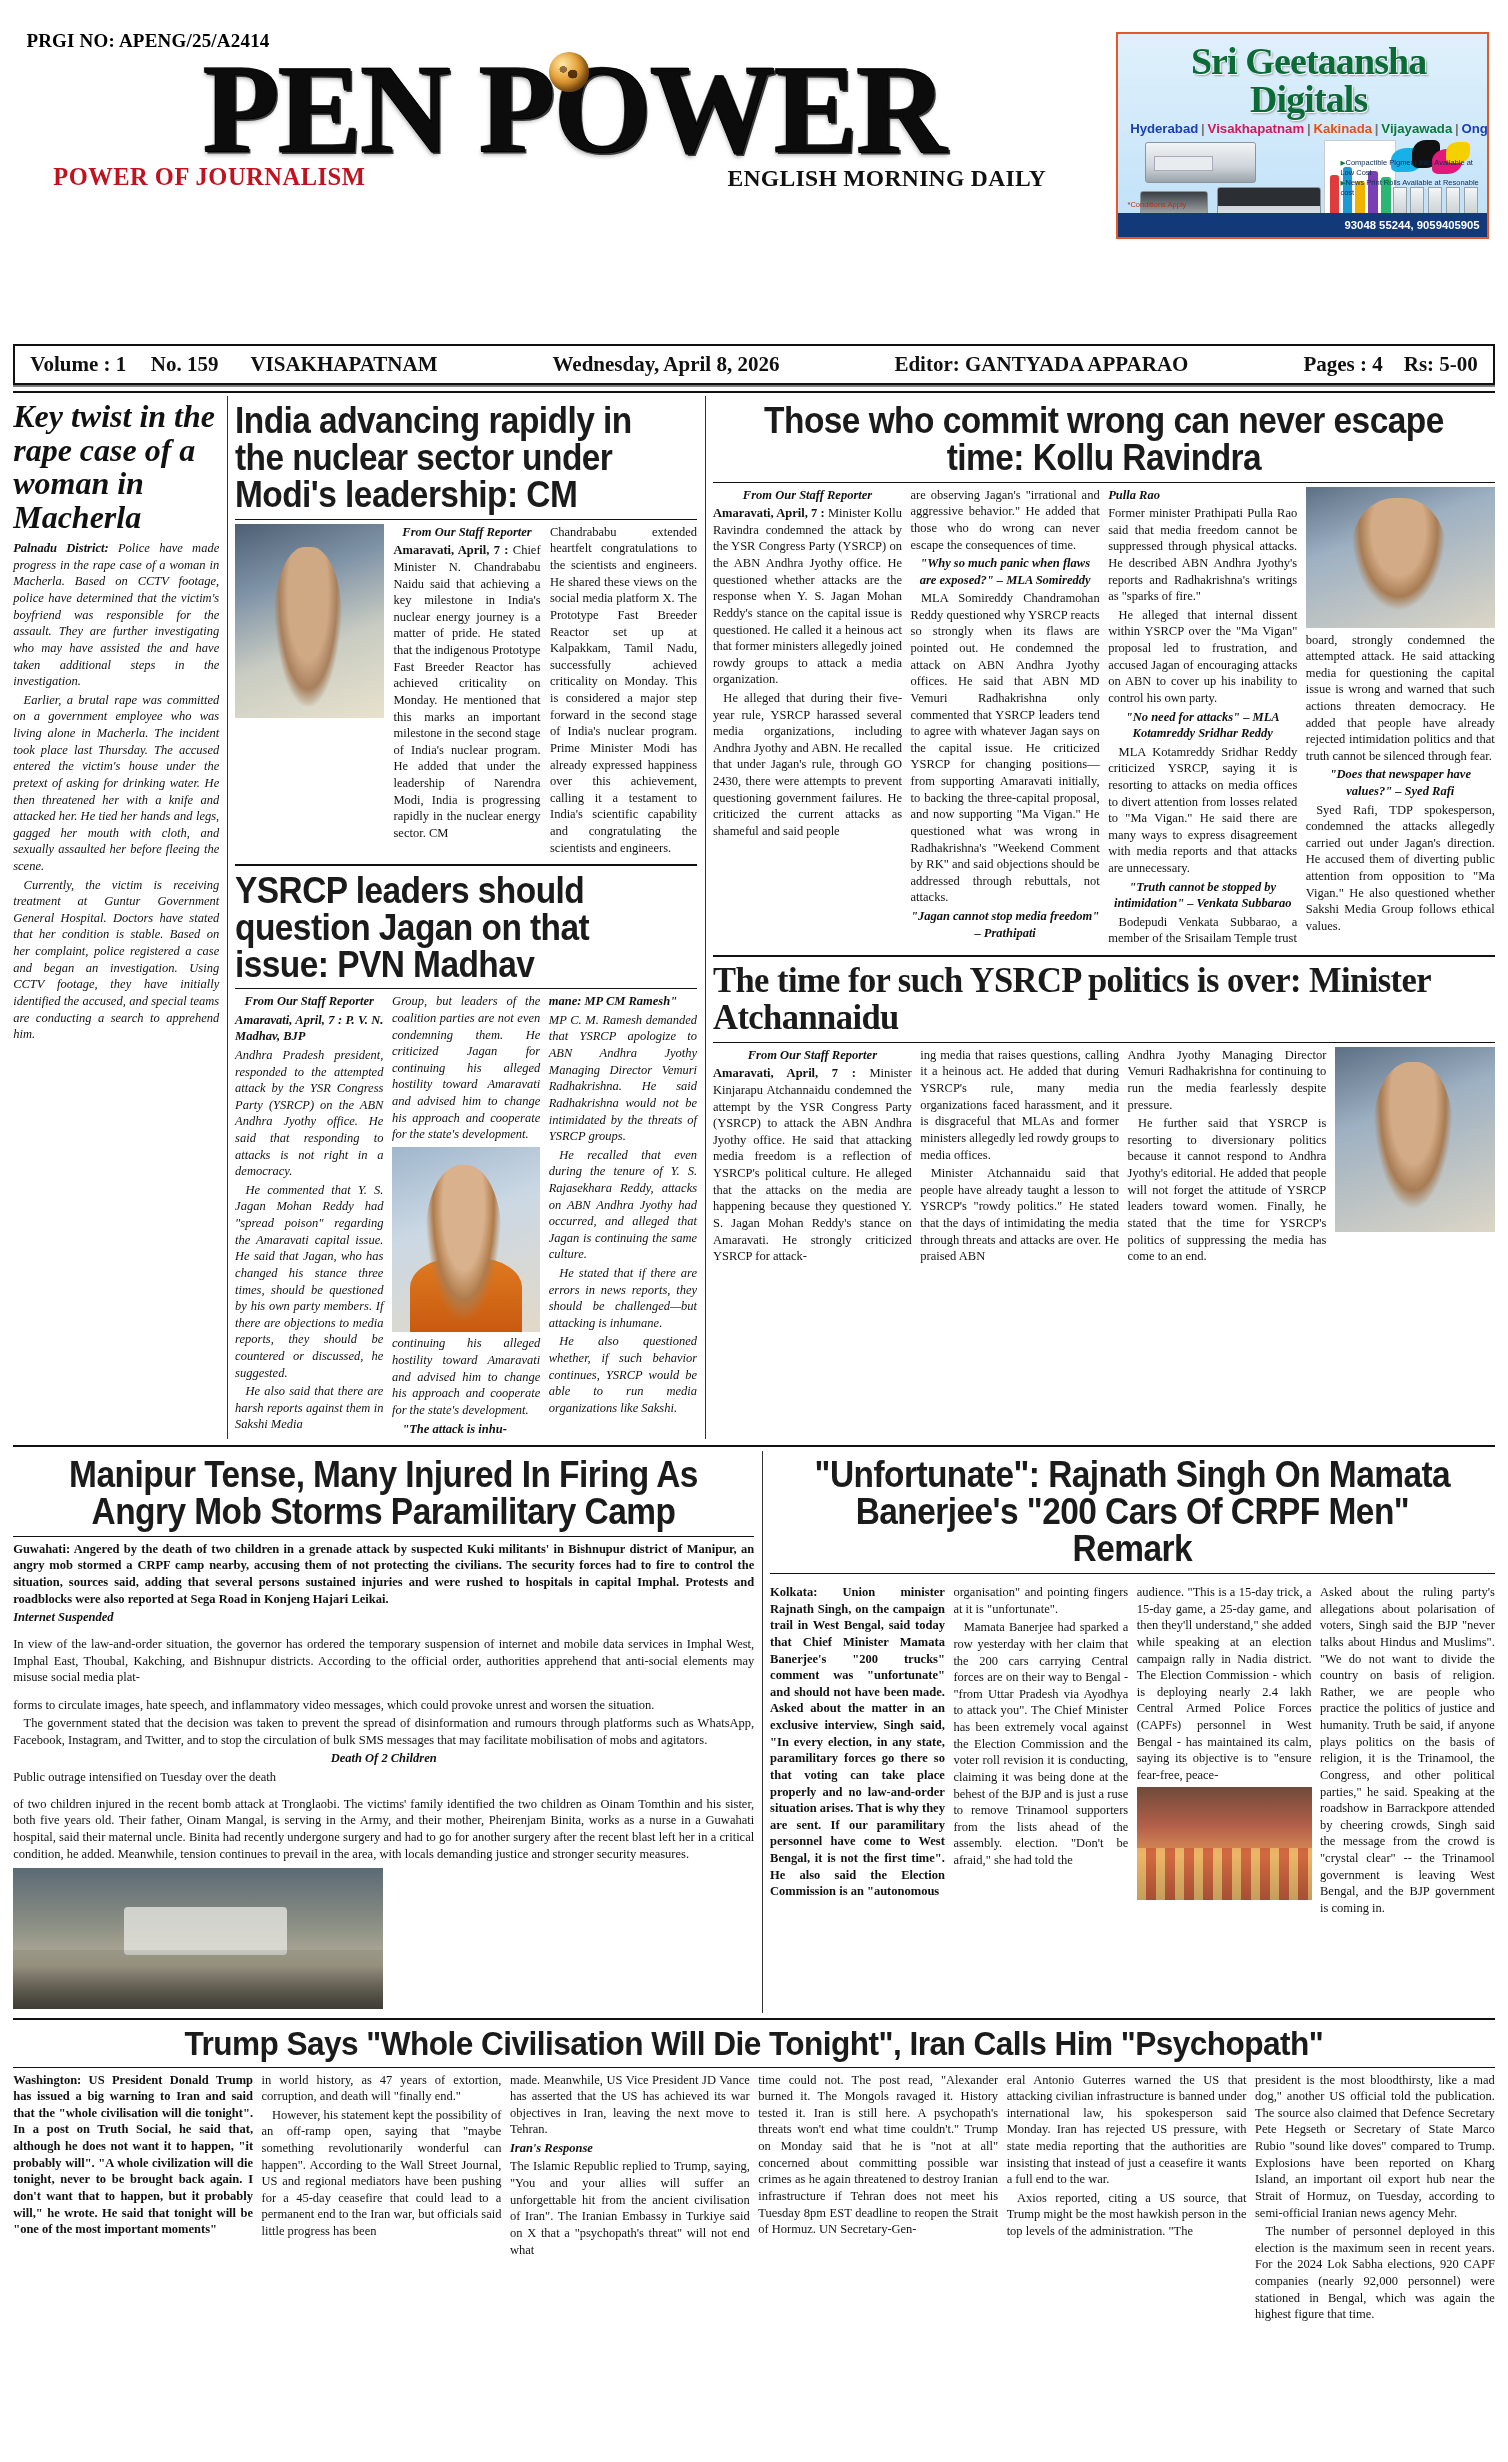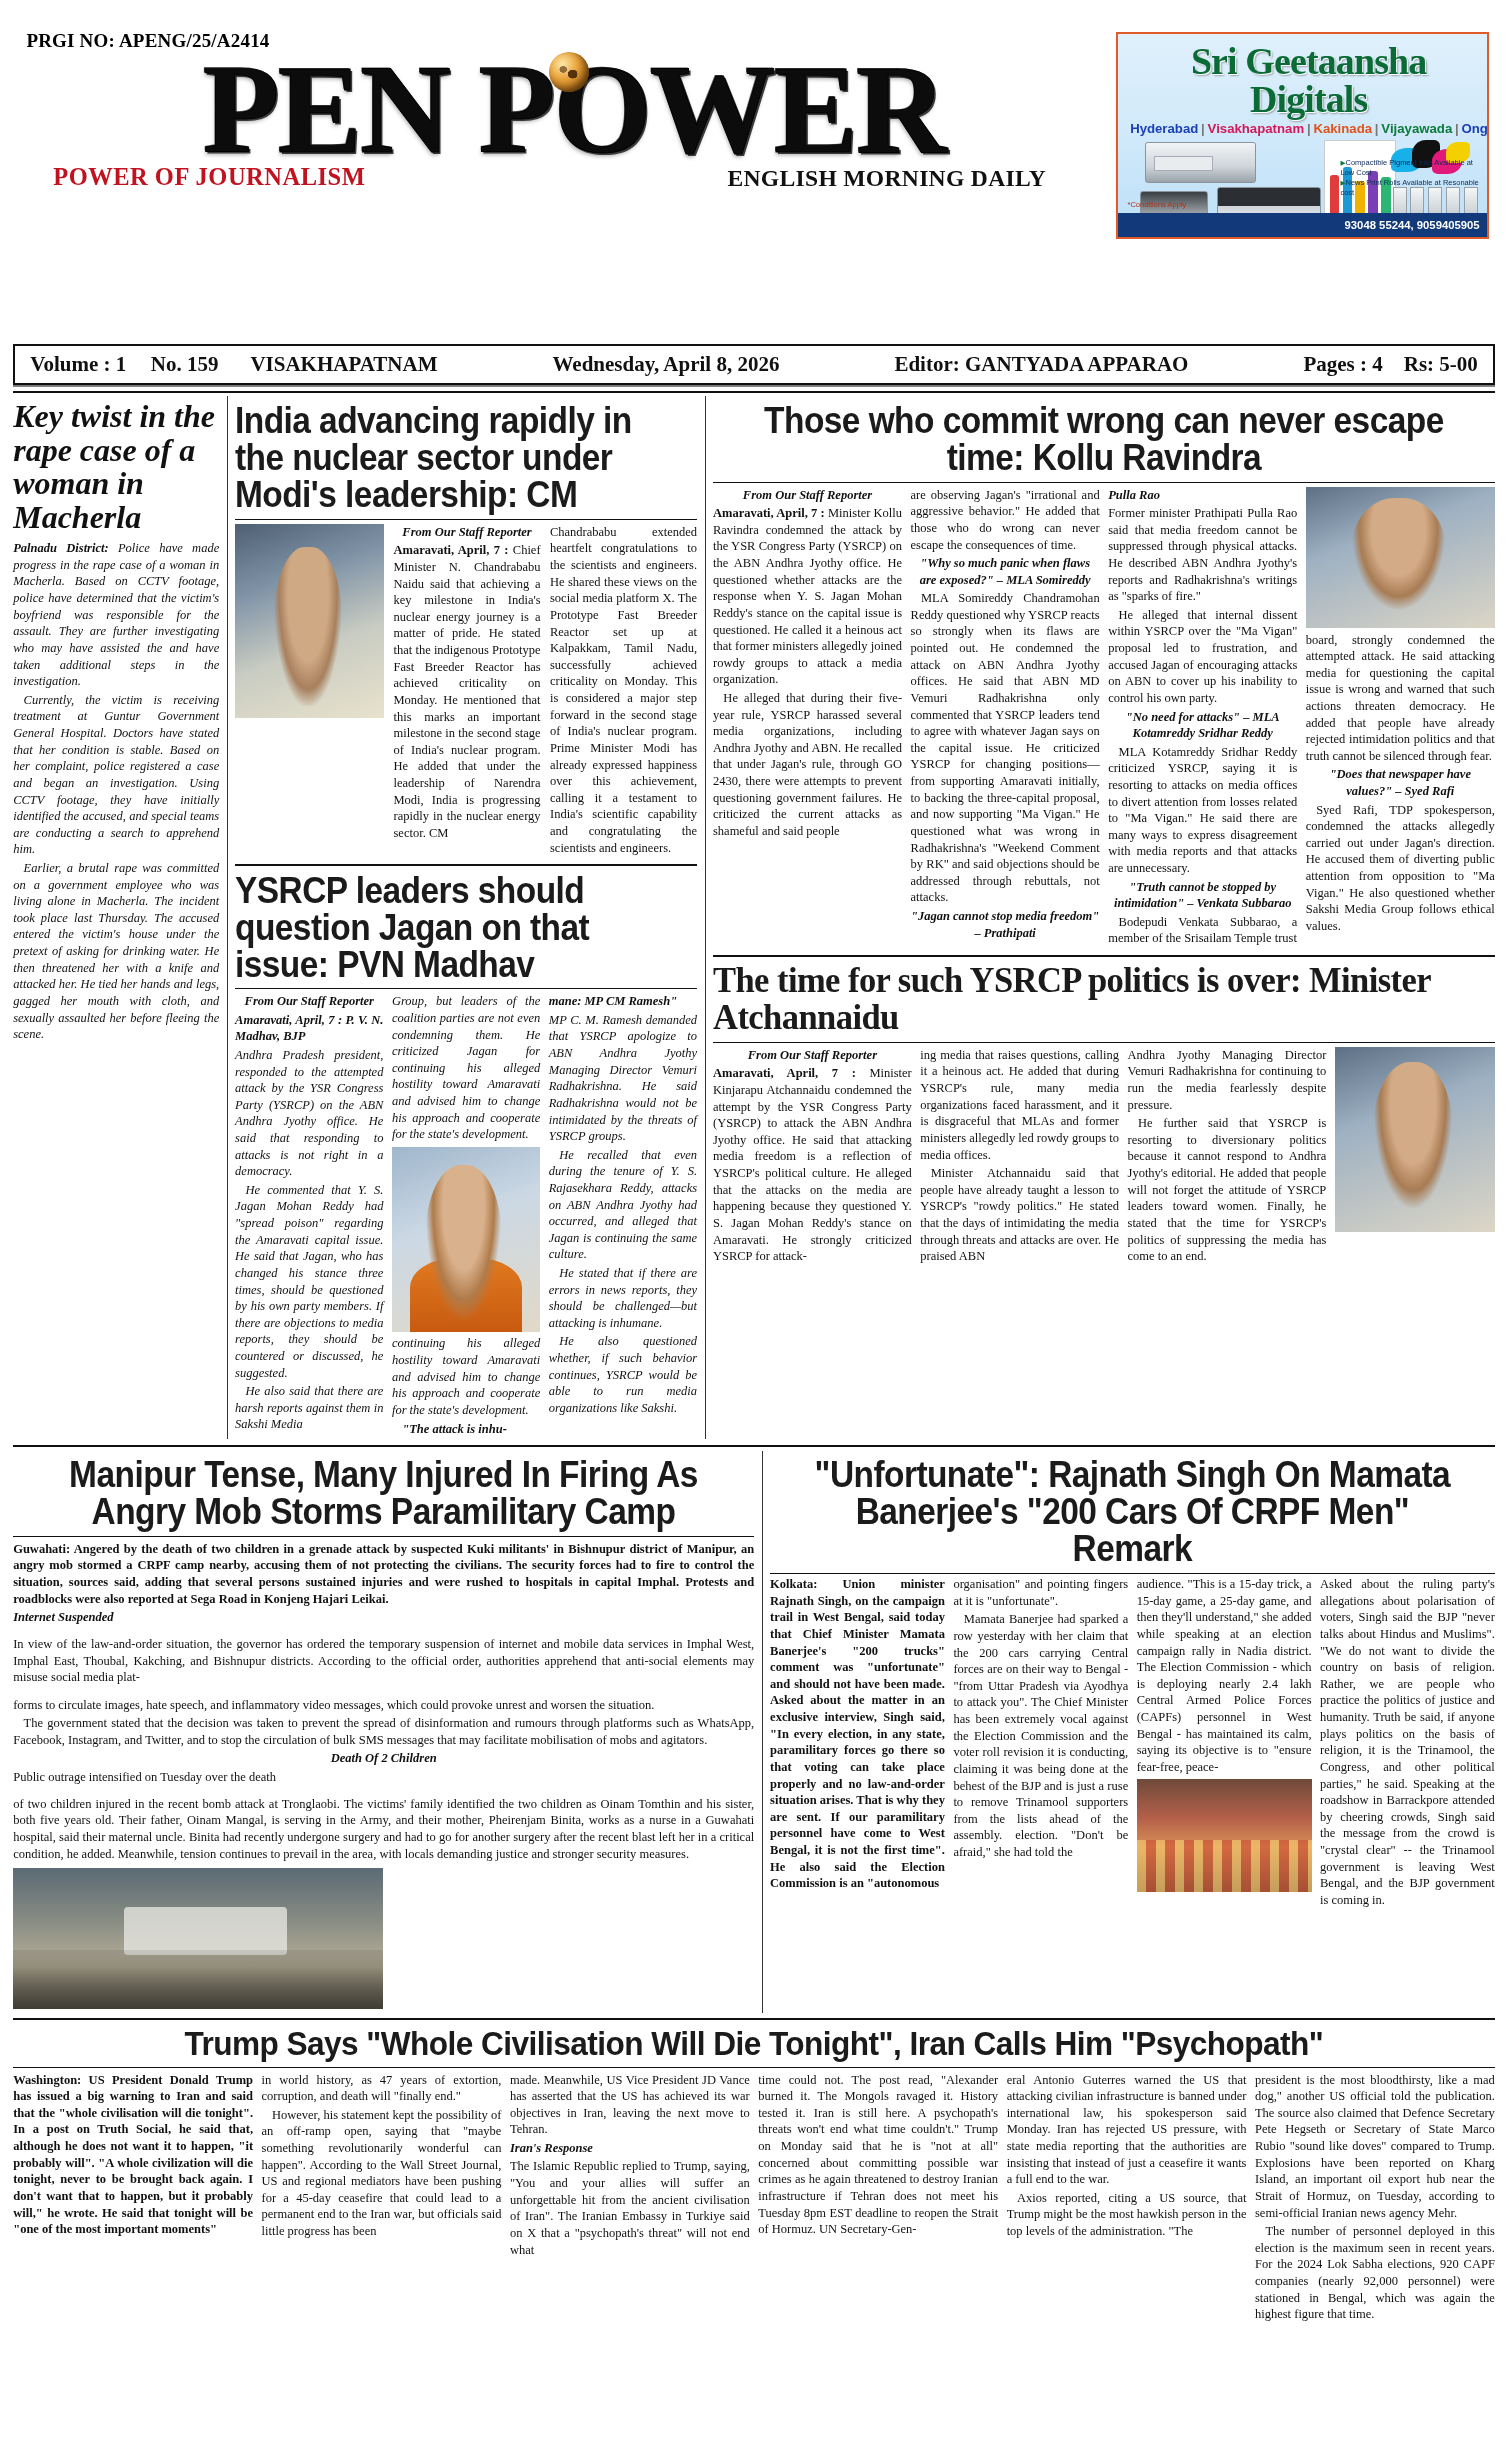--- a/index.html
+++ b/index.html
@@ -370,22 +370,22 @@
 
   <div class="rule-h"></div>
 
   <div class="block" style="margin-top:3.8px;">
 
     <div style="width:206px;flex:0 0 206px;">
       <h3 class="sub-hl">Key twist in the rape case of a woman in Macherla</h3>
       <div class="body-t italic-all">
         <p class="noind"><span class="place">Palnadu District:</span>
           <span>Police have made progress in the rape case of a woman in Macherla. Based on CCTV footage, police have determined that the victim's boyfriend was responsible for the assault. They are further investigating who may have assisted the and have taken additional steps in the investigation.</span></p>
+        <p>Earlier, a brutal rape was committed on a government employee who was living alone in Macherla. The incident took place last Thursday. The accused entered the victim's house under the pretext of asking for drinking water. He then threatened her with a knife and attacked her. He tied her hands and legs, gagged her mouth with cloth, and sexually assaulted her before fleeing the scene.</p>
         <p>Currently, the victim is receiving treatment at Guntur Government General Hospital. Doctors have stated that her condition is stable. Based on her complaint, police registered a case and began an investigation. Using CCTV footage, they have initially identified the accused, and special teams are conducting a search to apprehend him.</p>
-        <p>Earlier, a brutal rape was committed on a government employee who was living alone in Macherla. The incident took place last Thursday. The accused entered the victim's house under the pretext of asking for drinking water. He then threatened her with a knife and attacked her. He tied her hands and legs, gagged her mouth with cloth, and sexually assaulted her before fleeing the scene.</p>
       </div>
     </div>
 
     <div class="vsep"></div>
 
     <div style="width:462px;flex:0 0 462px;">
 
       <div>
         <h2 class="hl">India advancing rapidly in the nuclear sector under Modi's leadership: CM</h2>
         <div class="rule-h thin"></div>
@@ -544,21 +544,21 @@
         </div>
       </div>
       <div class="photo ph-riot" style="height:141px;width:370px;margin-top:3.8px;"></div>
     </div>
 
     <div class="vsep"></div>
 
     <div style="flex:1;">
       <h2 class="hl center">"Unfortunate": Rajnath Singh On Mamata Banerjee's "200 Cars Of CRPF Men" Remark</h2>
       <div class="rule-h thin"></div>
-      <div class="block" style="margin-top:2px;">
+      <div class="block" style="margin-top:10px;">
         <div class="body-t" style="flex:1;">
           <p class="noind"><span class="place">Kolkata: Union minister Rajnath Singh, on the campaign trail in West Bengal, said today that Chief Minister Mamata Banerjee's "200 trucks" comment was "unfortunate" and should not have been made. Asked about the matter in an exclusive interview, Singh said, "In every election, in any state, paramilitary forces go there so that voting can take place properly and no law-and-order situation arises. That is why they are sent. If our paramilitary personnel have come to West Bengal, it is not the first time". He also said the Election Commission is an "autonomous</span></p>
         </div>
         <div style="width:8.5px;flex:0 0 8.5px;"></div>
         <div class="body-t" style="flex:1;">
           <p class="noind">organisation" and pointing fingers at it is "unfortunate".</p>
           <p>Mamata Banerjee had sparked a row yesterday with her claim that the 200 cars carrying Central forces are on their way to Bengal - "from Uttar Pradesh via Ayodhya to attack you". The Chief Minister has been extremely vocal against the Election Commission and the voter roll revision it is conducting, claiming it was being done at the behest of the BJP and is just a ruse to remove Trinamool supporters from the lists ahead of the assembly. election. "Don't be afraid," she had told the</p>
         </div>
         <div style="width:8.5px;flex:0 0 8.5px;"></div>
         <div style="flex:1;">

